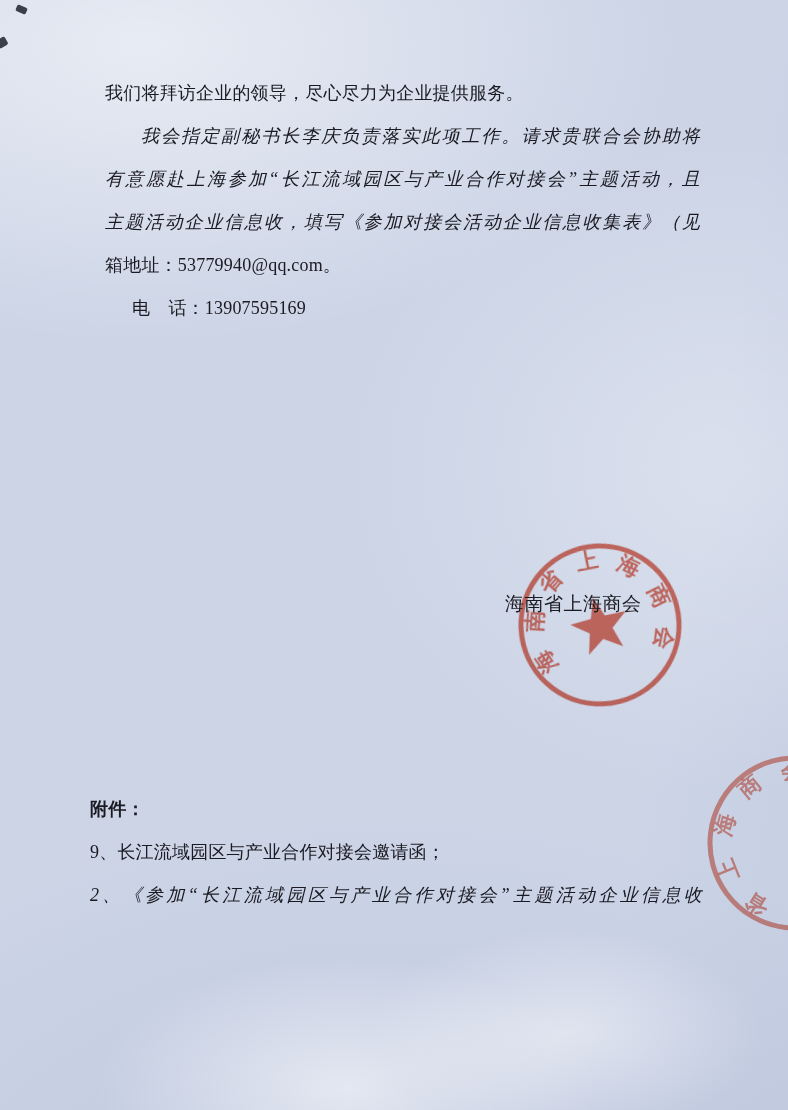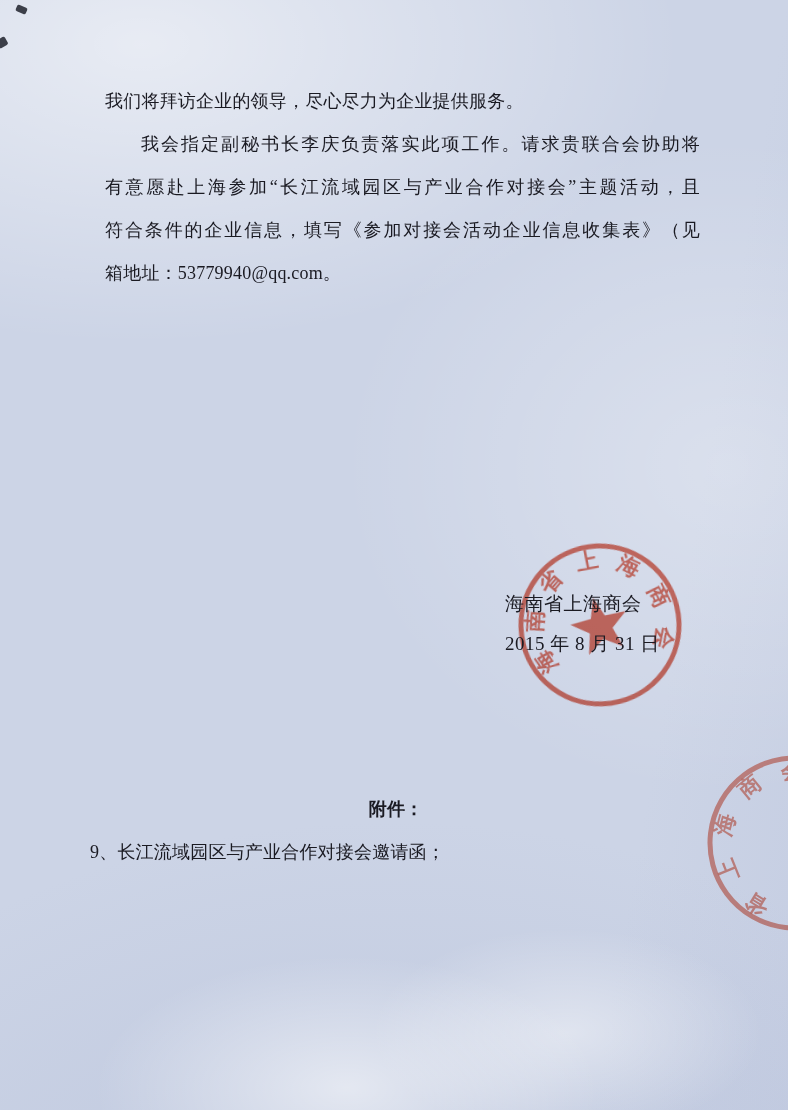--- a/index.html
+++ b/index.html
@@ -11,35 +11,35 @@
       radial-gradient(900px 500px at 18% 4%, rgba(255,255,255,0.55), rgba(255,255,255,0) 60%),
       radial-gradient(700px 600px at 92% 42%, rgba(255,255,255,0.28), rgba(255,255,255,0) 55%),
       radial-gradient(420px 220px at 44% 98%, rgba(255,255,255,0.55), rgba(255,255,255,0) 60%),
       radial-gradient(300px 160px at 72% 93%, rgba(255,255,255,0.45), rgba(255,255,255,0) 65%),
       radial-gradient(1000px 700px at 50% 118%, rgba(158,170,203,0.35), rgba(255,255,255,0) 70%),
       linear-gradient(100deg, rgba(255,255,255,0) 80%, rgba(186,195,220,0.35) 100%),
       #ccd4e6;
     font-family:"Liberation Serif","DejaVu Serif",serif;
     color:#1a1a22;
   }
-  .letter-body { position:absolute; left:105px; top:80px; width:595px; }
+  .letter-body { position:absolute; left:105px; top:72px; width:595px; }
   .letter-line {
     font-size:18px;
     line-height:43px;
     height:43px;
     letter-spacing:0.2px;
     white-space:normal;
   }
-  .fill { text-align:justify; text-align-last:justify; }
+  .fill { text-align:justify; text-align-last:justify;font-style:italic; }
   .indent { text-indent:2em; }
   .indent15 { text-indent:1.5em; }
   .signature { position:absolute; left:505px; top:584px; z-index:3; }
   .signature .sig-line { font-size:19px; line-height:40px; height:40px; letter-spacing:0.5px; }
   .attachments { position:absolute; left:90px; top:788px; width:612px; }
-  .attachments .att-heading { font-weight:bold;text-align:center; }
+  .attachments .att-heading { font-weight:bold; }
   .seal {
     position:absolute; left:512px; top:537px; width:176px; height:176px;
     z-index:2; mix-blend-mode:multiply; opacity:0.88;
     transform:rotate(-8deg); filter:blur(0.3px);
   }
   .edge-seal {
     position:absolute; left:700px; top:748px; width:190px; height:190px;
     z-index:2; mix-blend-mode:multiply; opacity:0.78; filter:blur(0.7px);
   }
   .staple-mark { position:absolute; background:#3c3f49; border-radius:2px; z-index:4; }
@@ -51,22 +51,23 @@
 
 <div class="page">
 
   <div class="staple-mark staple-a"></div>
   <div class="staple-mark staple-b"></div>
 
   <div class="letter-body">
     <div class="letter-line">我们将拜访企业的领导，尽心尽力为企业提供服务。</div>
     <div class="letter-line indent fill">我会指定副秘书长李庆负责落实此项工作。请求贵联合会协助将</div>
     <div class="letter-line fill">有意愿赴上海参加“长江流域园区与产业合作对接会”主题活动，且</div>
-    <div class="letter-line fill">符合条件的企业信息，填写《参加对接会活动企业信息收集表》（见</div>
+    <div class="letter-line fill">主题活动企业信息收，填写《参加对接会活动企业信息收集表》（见</div>
     <div class="letter-line">箱地址：53779940@qq.com。</div>
+    <div class="letter-line indent15">电　话：13907595169</div>
   </div>
 
   <svg class="seal" viewBox="0 0 176 176">
     <circle cx="88" cy="88" r="79" fill="none" stroke="#d8452f" stroke-width="5" stroke-opacity="0.85"></circle>
     <path id="sealArc" d="M 47,129 A 58,58 0 1 1 129,129" fill="none"></path>
     <text font-size="22" font-weight="bold" fill="#d8452f" fill-opacity="0.85" style="font-family:'Liberation Serif','DejaVu Serif',serif;">
       <textPath href="#sealArc" startOffset="8" textLength="250" lengthAdjust="spacing">海南省上海商会</textPath>
     </text>
     <polygon points="88,60 95.2,80 116.5,80.7 99.7,93.8 105.6,114.3 88,102.3 70.4,114.3 76.3,93.8 59.5,80.7 80.8,80" fill="#d8452f" fill-opacity="0.85" transform="rotate(-6 88 90)"></polygon>
   </svg>
@@ -76,21 +77,21 @@
       <circle cx="95" cy="95" r="85" fill="none" stroke="#dd5a42" stroke-width="5" stroke-opacity="0.8"></circle>
       <path id="edgeArc" d="M 49,141 A 65,65 0 1 1 141,141" fill="none"></path>
       <text font-size="22" font-weight="bold" fill="#dd5a42" fill-opacity="0.8" style="font-family:'Liberation Serif','DejaVu Serif',serif;">
         <textPath href="#edgeArc" startOffset="10" textLength="270" lengthAdjust="spacing">海南省上海商会</textPath>
       </text>
     </g>
   </svg>
 
   <div class="signature">
     <div class="sig-line">海南省上海商会</div>
-    <div class="sig-line">2015 年 8 月 31 日</div>
   </div>
 
   <div class="attachments">
     <div class="letter-line att-heading">附件：</div>
     <div class="letter-line">9、长江流域园区与产业合作对接会邀请函；</div>
+    <div class="letter-line fill">2、《参加“长江流域园区与产业合作对接会”主题活动企业信息收</div>
   </div>
 
 </div>
 
 </body></html>

